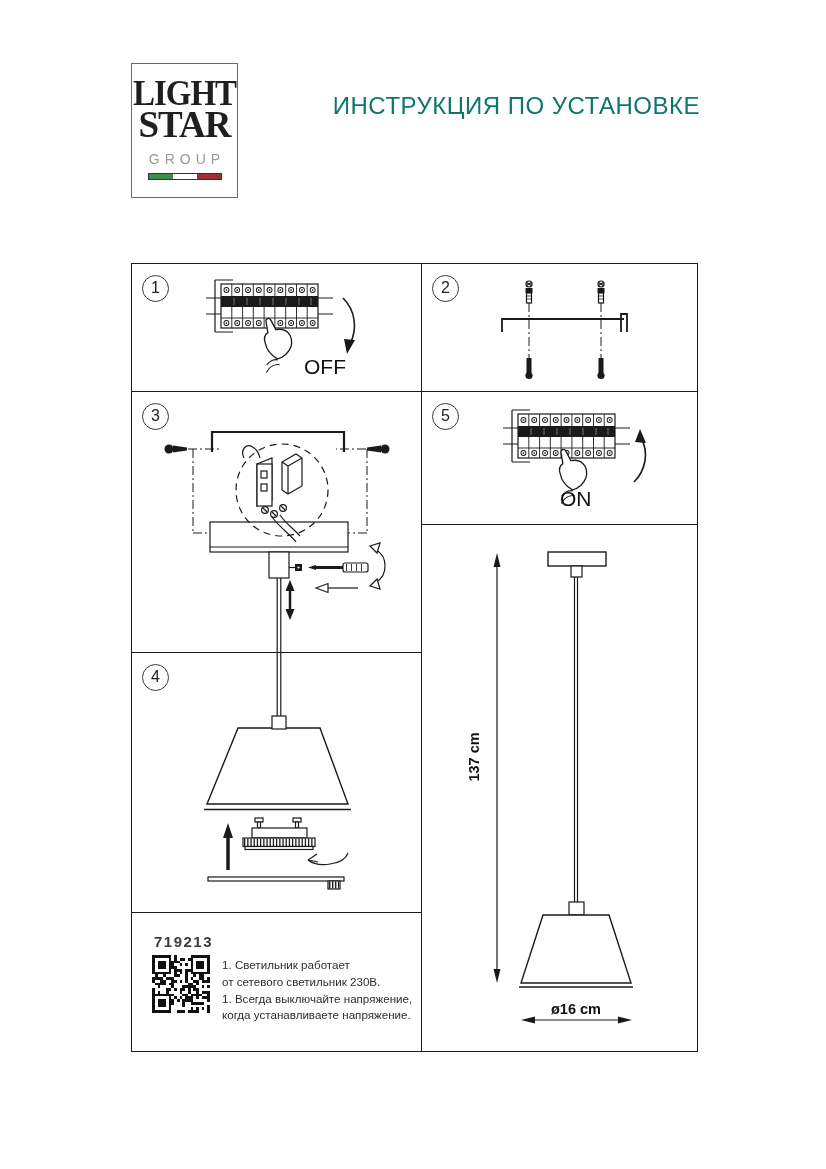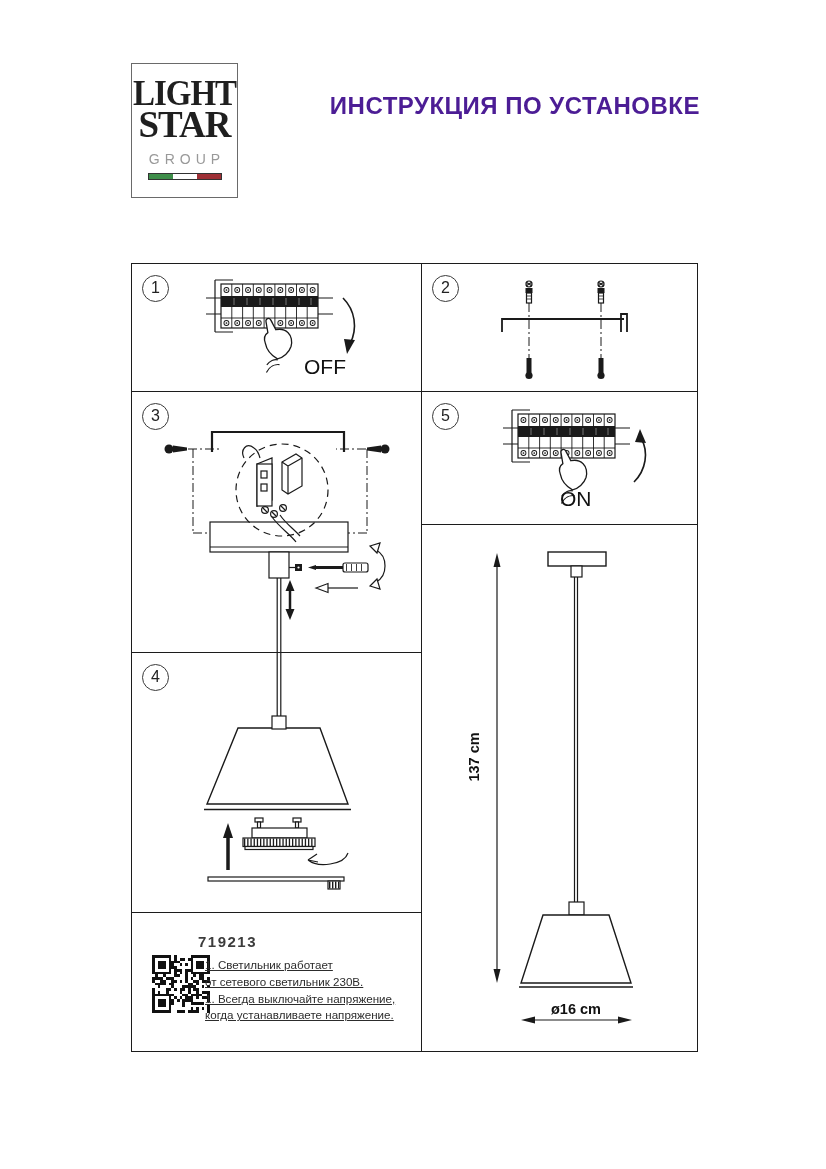--- a/index.html
+++ b/index.html
@@ -10,21 +10,21 @@
         border:1px solid #6a6a6a;box-sizing:border-box;text-align:center;}
   .logo-light{font-family:"Liberation Serif",serif;font-weight:bold;font-size:33px;
         line-height:30px;letter-spacing:-1px;color:#1f1f1f;margin-top:14px;transform:scaleY(1.08);}
   .logo-star{font-family:"Liberation Serif",serif;font-weight:bold;font-size:37px;
         line-height:32px;letter-spacing:-1px;color:#1f1f1f;transform:scaleY(1.05);}
   .logo-group{font-size:14px;letter-spacing:5px;color:#999;margin-top:11px;text-indent:5px;}
   .flag{width:74px;height:7px;margin:6px auto 0;display:flex;border:1px solid #333;box-sizing:border-box;}
   .flag span{flex:1;}
   #title-block{position:absolute;right:126px;top:66px;text-align:right;}
   .t-line{font-weight:bold;font-size:23px;line-height:33px;letter-spacing:1px;color:#141414;white-space:nowrap;}
-  .t-line2{font-weight:bold;font-size:24px;line-height:30px;letter-spacing:.5px;color:#4c1d95;white-space:nowrap;}
+  .t-line2{font-weight:normal;font-size:24px;line-height:30px;letter-spacing:.5px;color:#0f766e;white-space:nowrap;}
   #title-sub{margin-top:25px;}
   
   .panel{position:absolute;border:1px solid #1c1c1c;box-sizing:border-box;background:#fff;}
   .panel svg{position:absolute;left:0;top:0;}
   .badge{position:absolute;left:10px;top:11px;width:27px;height:27px;border:1.3px solid #3a3a3a;
          border-radius:50%;box-sizing:border-box;text-align:center;line-height:24px;
          font-size:16px;color:#222;background:#fff;z-index:2;}
   
   .s{stroke:#1a1a1a;fill:none;stroke-width:1.2px;}
   .sf{fill:#fff;stroke:#1a1a1a;stroke-width:1.2px;}
@@ -33,24 +33,24 @@
   .dd{stroke:#1a1a1a;fill:none;stroke-width:1px;stroke-dasharray:9 3 2 3;}
   .wire{stroke:#1a1a1a;fill:none;stroke-width:1.2px;}
   svg text{font-family:"Liberation Sans",sans-serif;fill:#111;}
   .switch-label{font-size:21px;}
   .dim{font-size:14.5px;font-weight:bold;}
   .scr1{stroke:#1a1a1a;stroke-width:5.8px;stroke-linecap:round;fill:none;}
   .scr2{stroke:#fff;stroke-width:4px;stroke-linecap:round;fill:none;}
   .scr3{stroke:#1a1a1a;stroke-width:1.7px;stroke-linecap:round;fill:none;}
   
   .art-num{position:absolute;left:22px;top:20px;font-size:15px;font-weight:bold;
-           letter-spacing:1.5px;color:#3c3c3c;margin-left:44px;}
+           letter-spacing:1.5px;color:#3c3c3c;}
   #qr{position:absolute;left:20px;top:42px;width:58px;height:58px;fill:#111;}
-  .notes{position:absolute;left:73px;top:44px;width:196px;font-size:11.6px;
-         line-height:16.8px;color:#2c2c2c;text-decoration:underline;}
+  .notes{position:absolute;left:90px;top:44px;width:196px;font-size:11.6px;
+         line-height:16.8px;color:#2c2c2c;}
 </style>
 </head>
 <body>
 
 <div id="page">
 
   <svg width="0" height="0" style="position:absolute" aria-hidden="true">
     <defs>
       <g id="breaker-sym">
         <path class="s" d="M-6,-4 H12 M-6,-4 V48 M-6,48 H12"></path>

